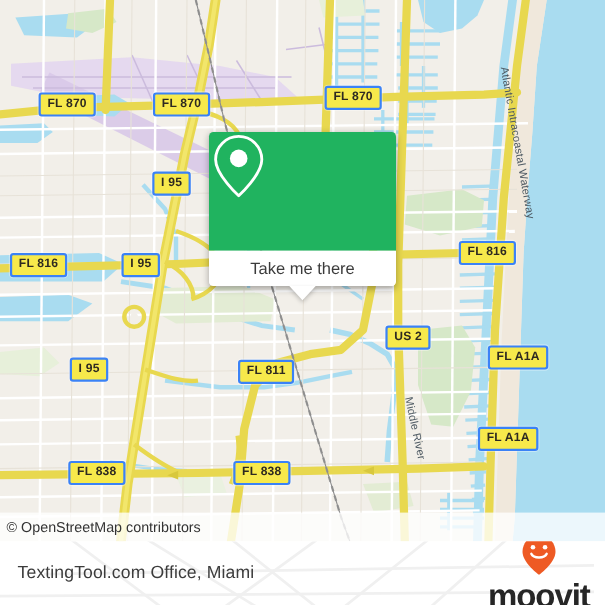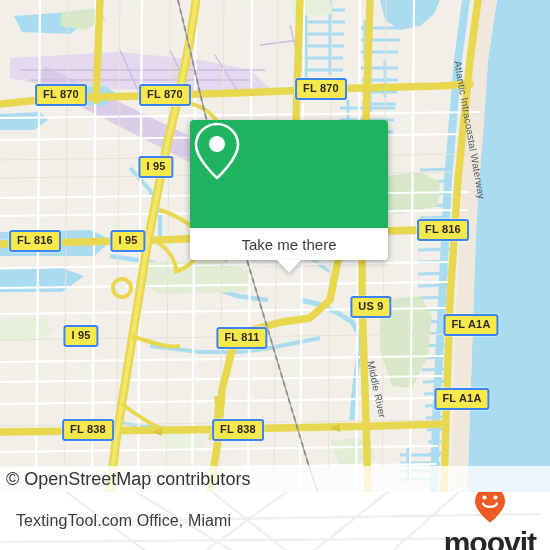--- a/index.html
+++ b/index.html
@@ -40,21 +40,21 @@
     color:#4e5a63;
     font-size:10px;
     white-space:nowrap;
     transform-origin:0 0;
     letter-spacing:.2px;
   }
 
   
   #popup{
     position:absolute;
-    left:190px;top:120px;width:198px;
+    left:190px;top:120px;width:170px;
     border-radius:4px;
     box-shadow:0 2px 7px rgba(0,0,0,.33);
     overflow:visible;
     z-index:40;
   }
   #popup .ph{
     background:#20b35f;
     height:108px;
     border-radius:4px 4px 0 0;
     display:flex;align-items:center;justify-content:center;
@@ -77,21 +77,21 @@
     border-right:12px solid transparent;
     border-top:13px solid #ffffff;
     filter:drop-shadow(0 2px 2px rgba(0,0,0,.22));
   }
 
   
   #attrib{
     position:absolute;left:0;top:466px;width:550px;height:26px;
     background:rgba(255,255,255,.78);
     display:flex;align-items:center;
-    font-size:18px;color:#333333;
+    font-size:13px;color:#333333;
     padding-left:6px;box-sizing:border-box;
     z-index:30;
   }
 
   
   #bottombar{
     position:absolute;left:0;top:492px;width:550px;height:58px;
     background:#ffffff;overflow:hidden;
   }
   #bottombar .wm{position:absolute;left:0;top:0;opacity:1;}
@@ -324,21 +324,21 @@
     </svg>
 
     <div id="shield-layer">
         <div class="shield" style="left: 61px; top: 95px;">FL 870</div>
         <div class="shield" style="left: 165px; top: 95px;">FL 870</div>
         <div class="shield" style="left: 321px; top: 89px;">FL 870</div>
         <div class="shield" style="left: 156px; top: 167px;">I 95</div>
         <div class="shield" style="left: 35px; top: 241px;">FL 816</div>
         <div class="shield" style="left: 128px; top: 241px;">I 95</div>
         <div class="shield" style="left: 443px; top: 230px;">FL 816</div>
-        <div class="shield" style="left: 371px; top: 307px;">US 9</div>
+        <div class="shield" style="left: 371px; top: 307px;">US 2</div>
         <div class="shield" style="left: 471px; top: 325px;">FL A1A</div>
         <div class="shield" style="left: 81px; top: 336px;">I 95</div>
         <div class="shield" style="left: 242px; top: 338px;">FL 811</div>
         <div class="shield" style="left: 462px; top: 399px;">FL A1A</div>
         <div class="shield" style="left: 88px; top: 430px;">FL 838</div>
         <div class="shield" style="left: 238px; top: 430px;">FL 838</div>
       </div>
 
     <div id="wlabel-layer">
         <div class="wlabel" style="left: 463px; top: 60px; transform: rotate(80deg);">Atlantic Intracoastal Waterway</div>

